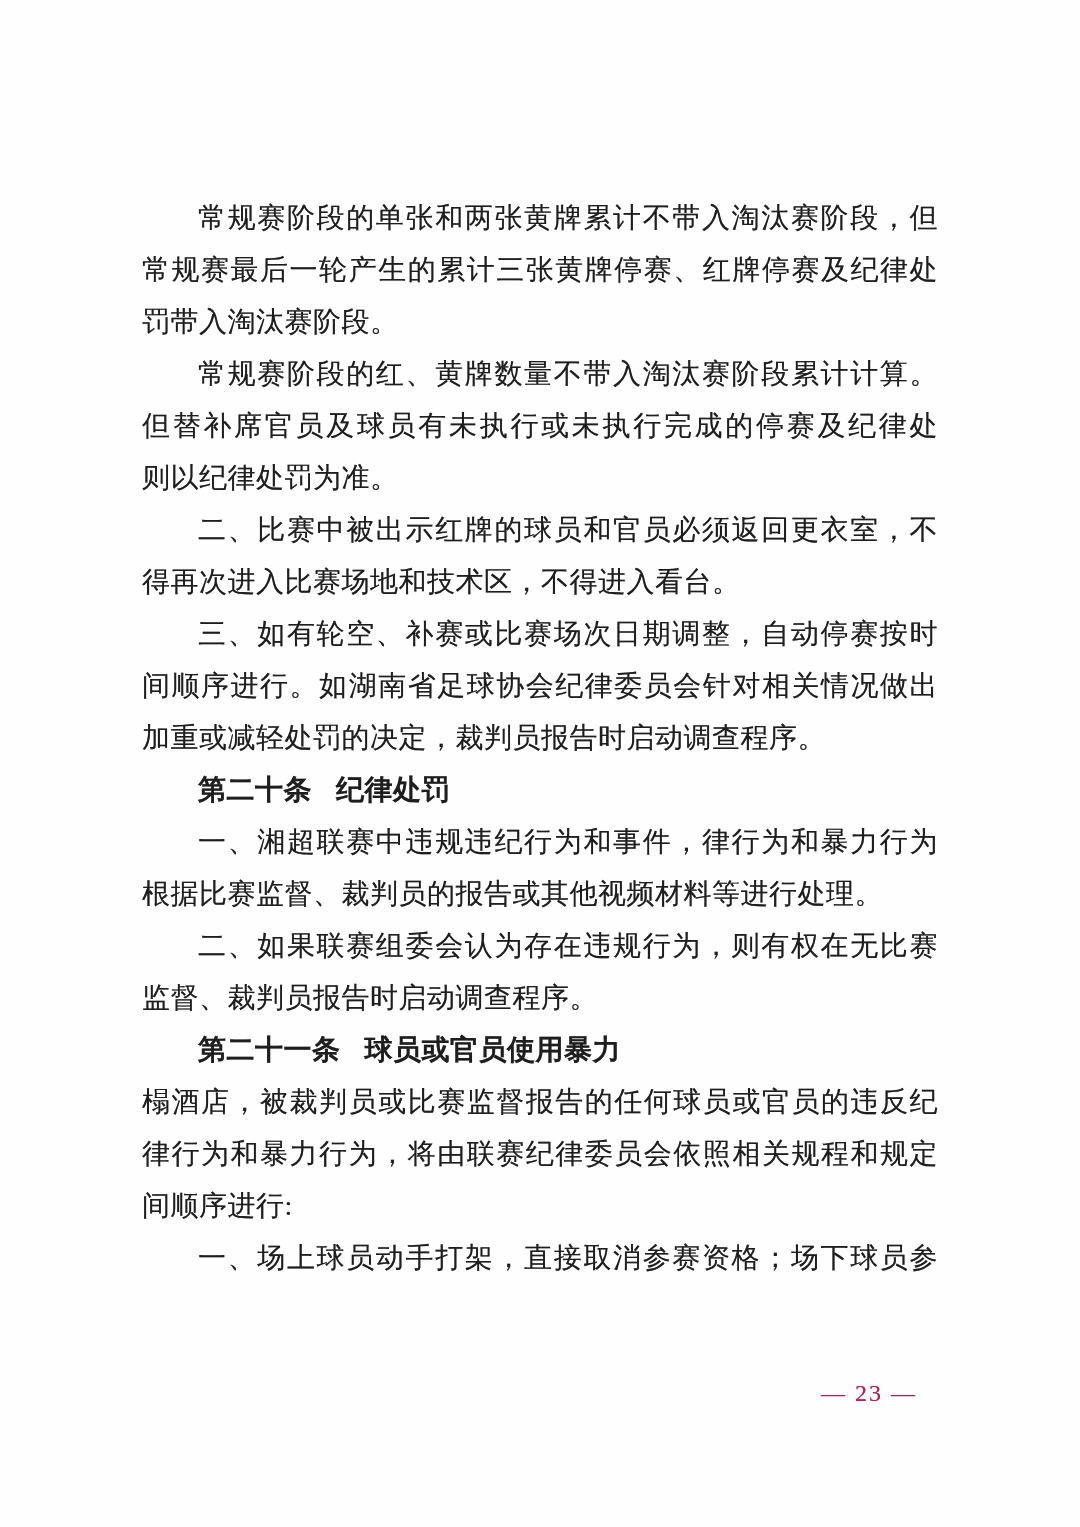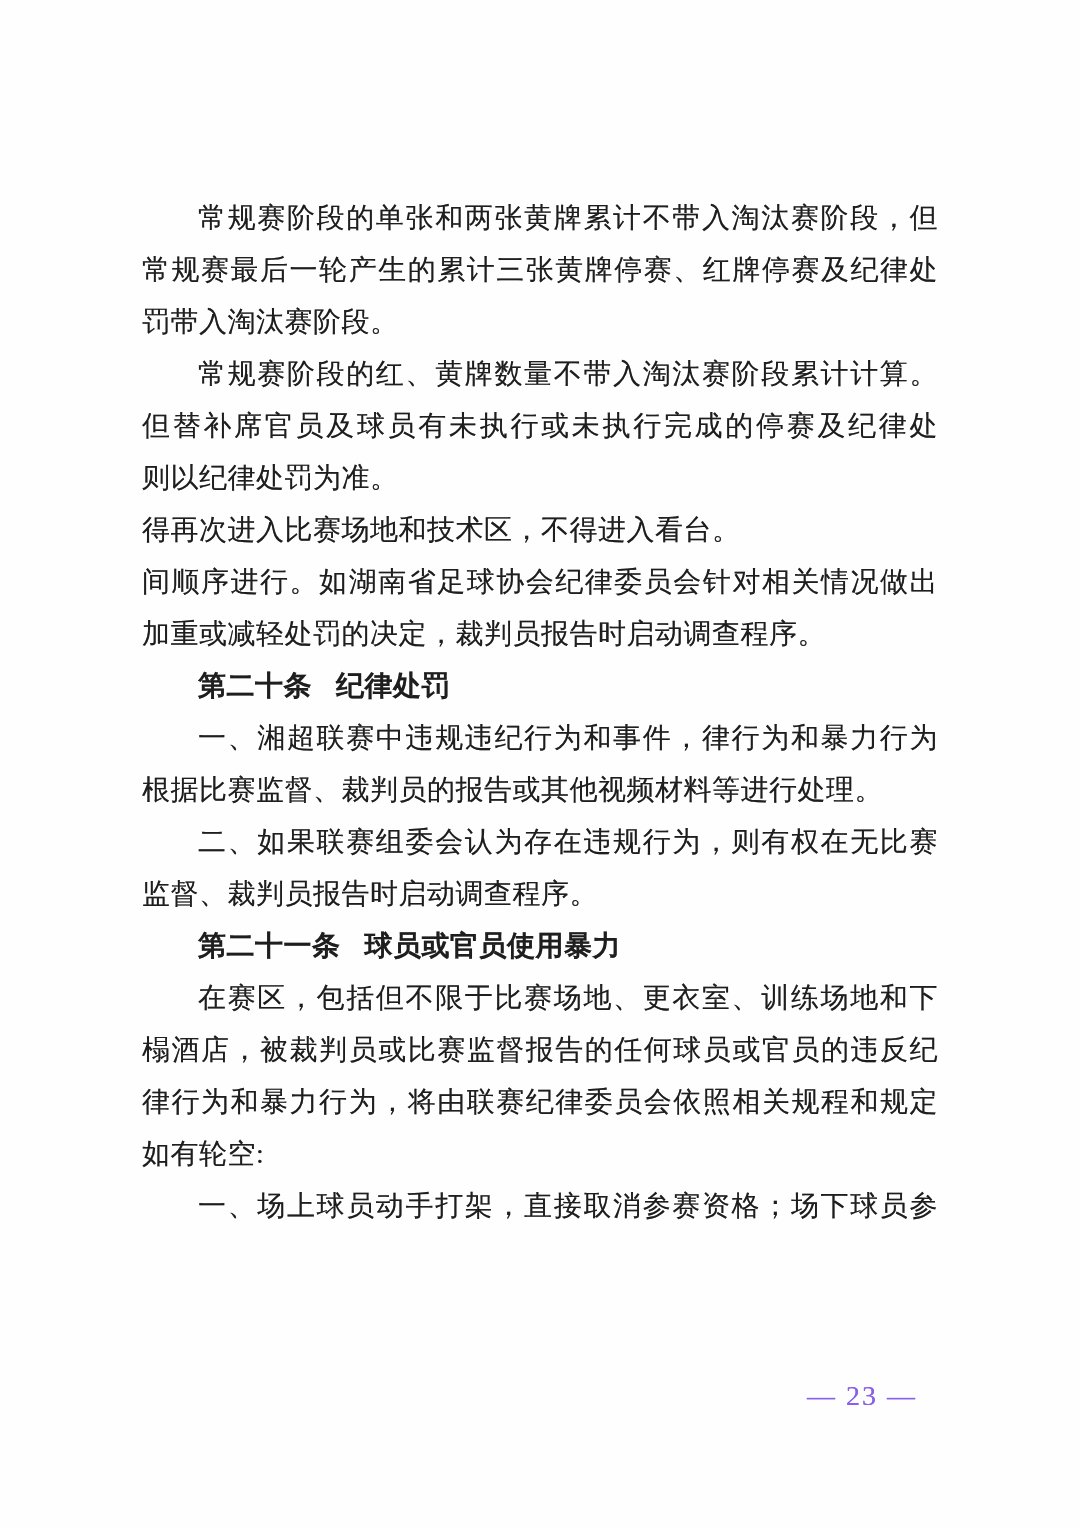--- a/index.html
+++ b/index.html
@@ -46,23 +46,23 @@
     font-weight: bold;
     margin-right: 24px;
   }
   .heading .article-title {
     font-weight: bold;
   }
   .page-number {
     position: absolute;
     top: 1380px;
     right: 163px;
-    font-size: 28px;
+    font-size: 24px;
     letter-spacing: 2px;
-    color: #8b5cf6;
+    color: #be185d;
     text-shadow: 0 0 0.5px rgba(40,40,40,0.5);
   }
 </style>
 </head>
 <body>
 
 <div class="page">
   <div class="doc-body">
 
     <div class="para">
@@ -71,24 +71,26 @@
       <div class="ln end">罚带入淘汰赛阶段。</div>
     </div>
 
     <div class="para">
       <div class="ln indent">常规赛阶段的红、黄牌数量不带入淘汰赛阶段累计计算。</div>
       <div class="ln">但替补席官员及球员有未执行或未执行完成的停赛及纪律处罚，</div>
       <div class="ln end">则以纪律处罚为准。</div>
     </div>
 
     <div class="para">
+      <div class="ln indent">二、比赛中被出示红牌的球员和官员必须返回更衣室，不</div>
       <div class="ln end">得再次进入比赛场地和技术区，不得进入看台。</div>
     </div>
 
     <div class="para">
+      <div class="ln indent">三、如有轮空、补赛或比赛场次日期调整，自动停赛按时</div>
       <div class="ln">间顺序进行。如湖南省足球协会纪律委员会针对相关情况做出</div>
       <div class="ln end">加重或减轻处罚的决定，裁判员报告时启动调查程序。</div>
     </div>
 
     <div class="para heading">
       <div class="ln end indent">
         <span class="article-no">第二十条</span><span class="article-title">纪律处罚</span>
       </div>
     </div>
 
@@ -102,24 +104,23 @@
       <div class="ln end">监督、裁判员报告时启动调查程序。</div>
     </div>
 
     <div class="para heading">
       <div class="ln end indent">
         <span class="article-no">第二十一条</span><span class="article-title">球员或官员使用暴力</span>
       </div>
     </div>
 
     <div class="para">
-      <div class="ln indent">在赛区，包括但不限于比赛场地、更衣室、训练场地和下</div>
       <div class="ln">榻酒店，被裁判员或比赛监督报告的任何球员或官员的违反纪</div>
       <div class="ln">律行为和暴力行为，将由联赛纪律委员会依照相关规程和规定</div>
-      <div class="ln end">如有轮空:</div>
+      <div class="ln end">间顺序进行:</div>
     </div>
 
     <div class="para">
       <div class="ln indent">一、场上球员动手打架，直接取消参赛资格；场下球员参</div>
     </div>
 
   </div>
 
   <div class="page-number">— 23 —</div>
 </div>

